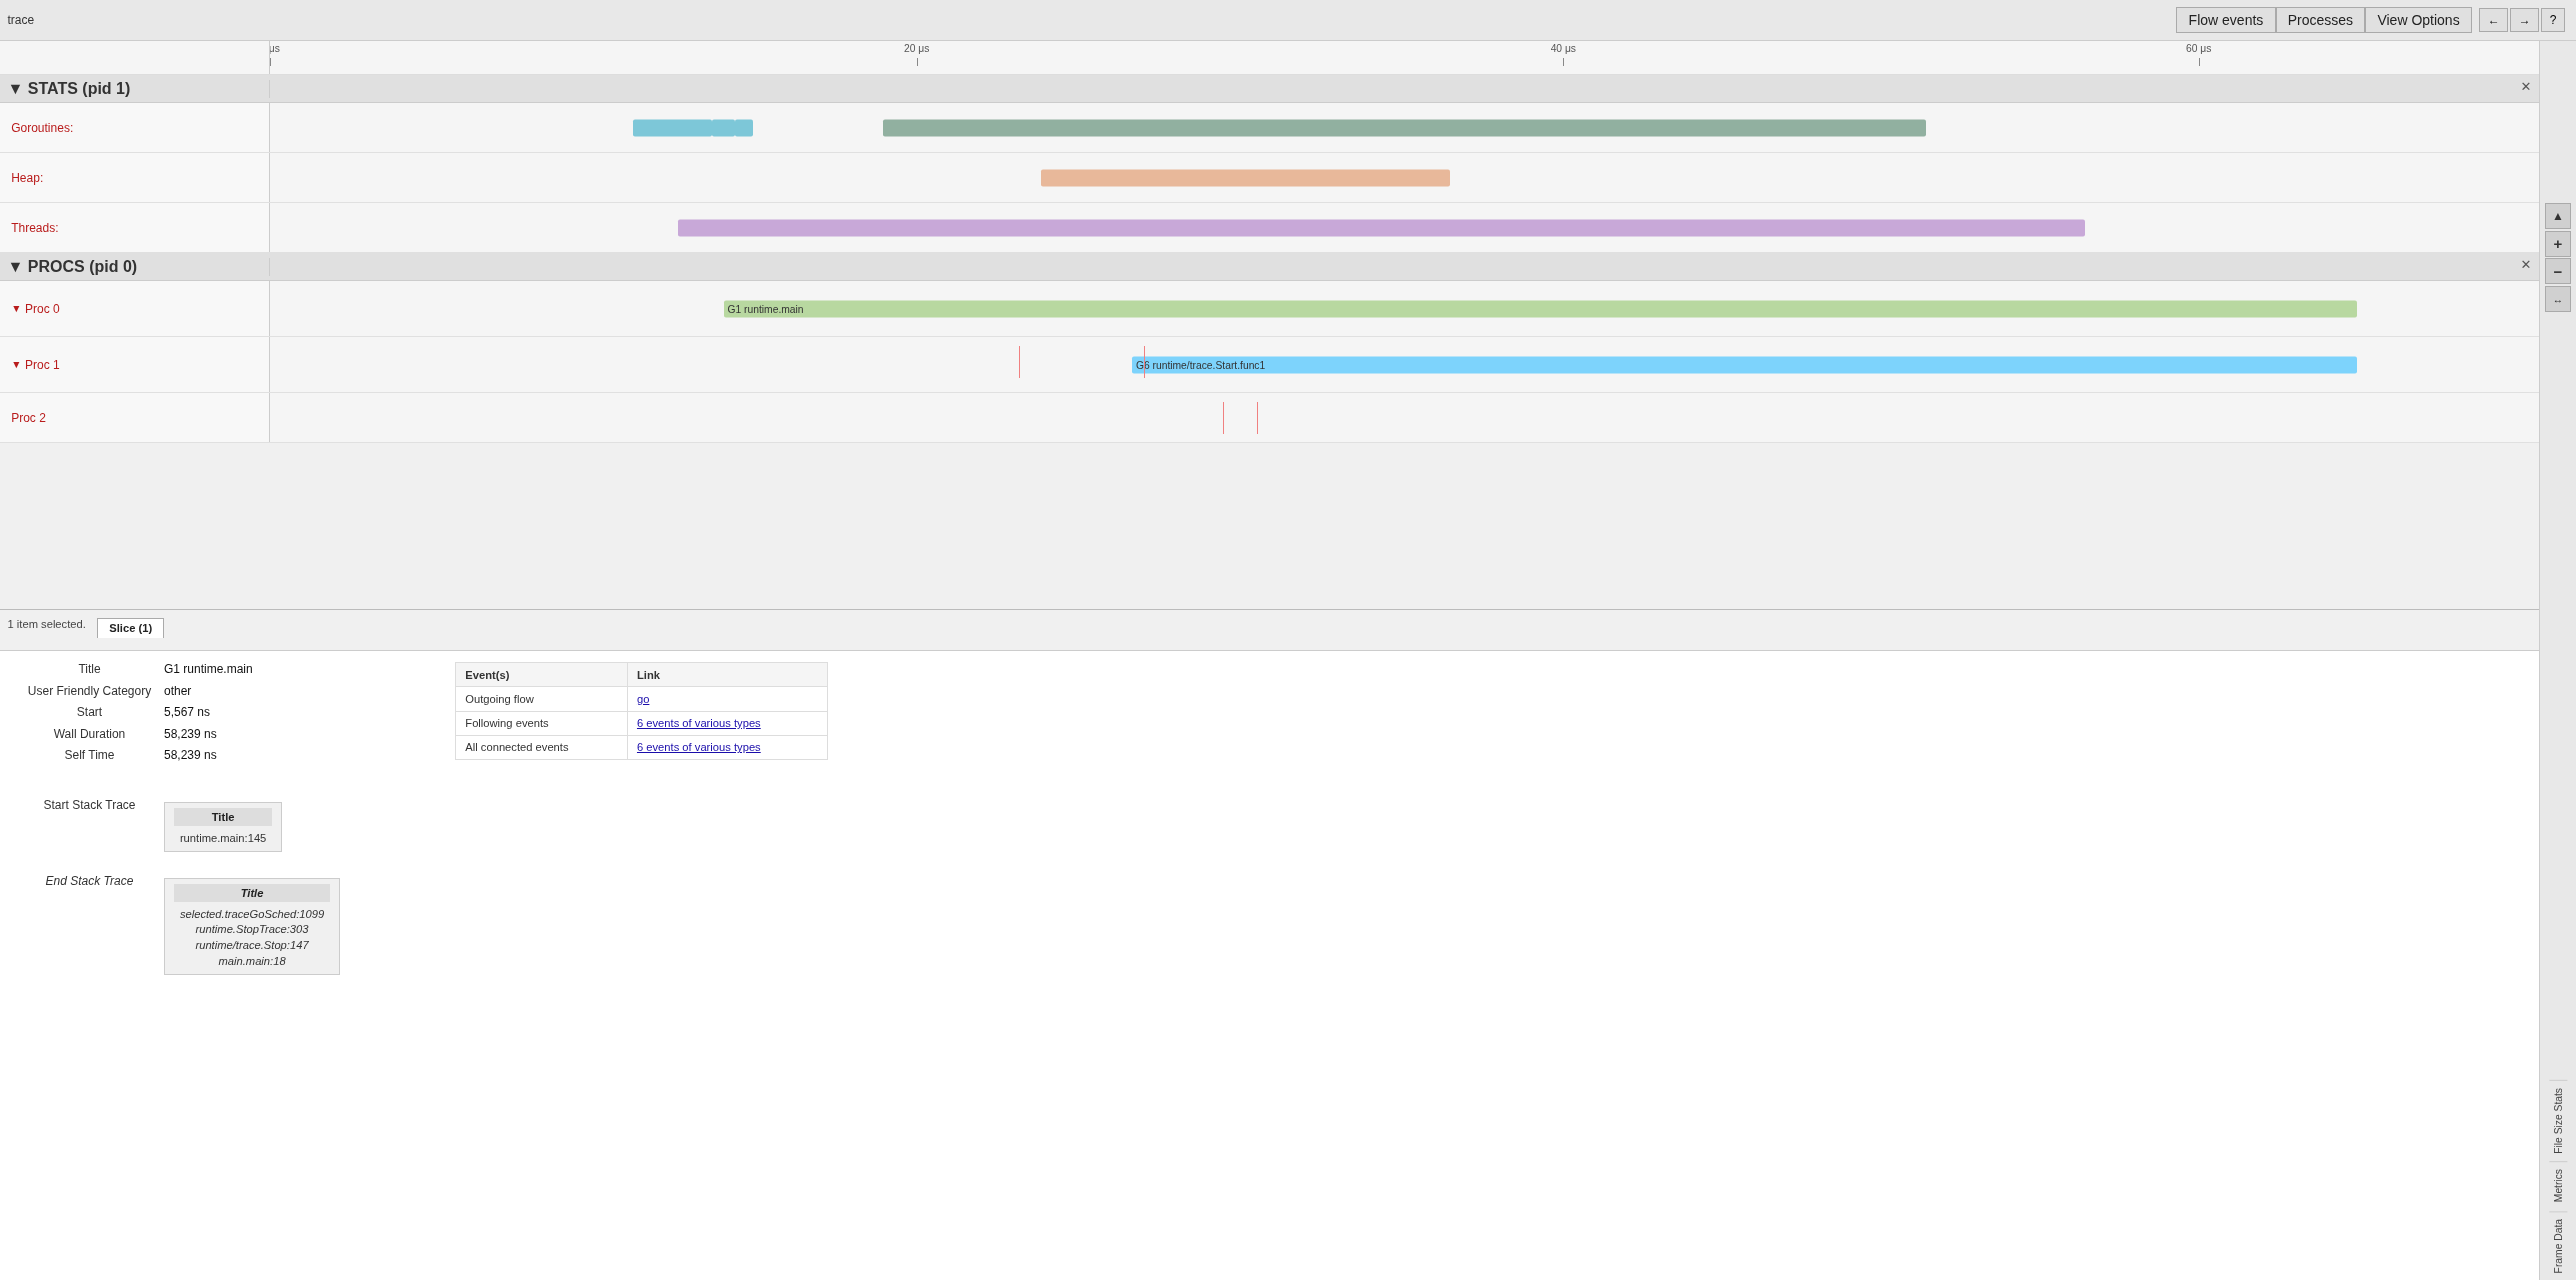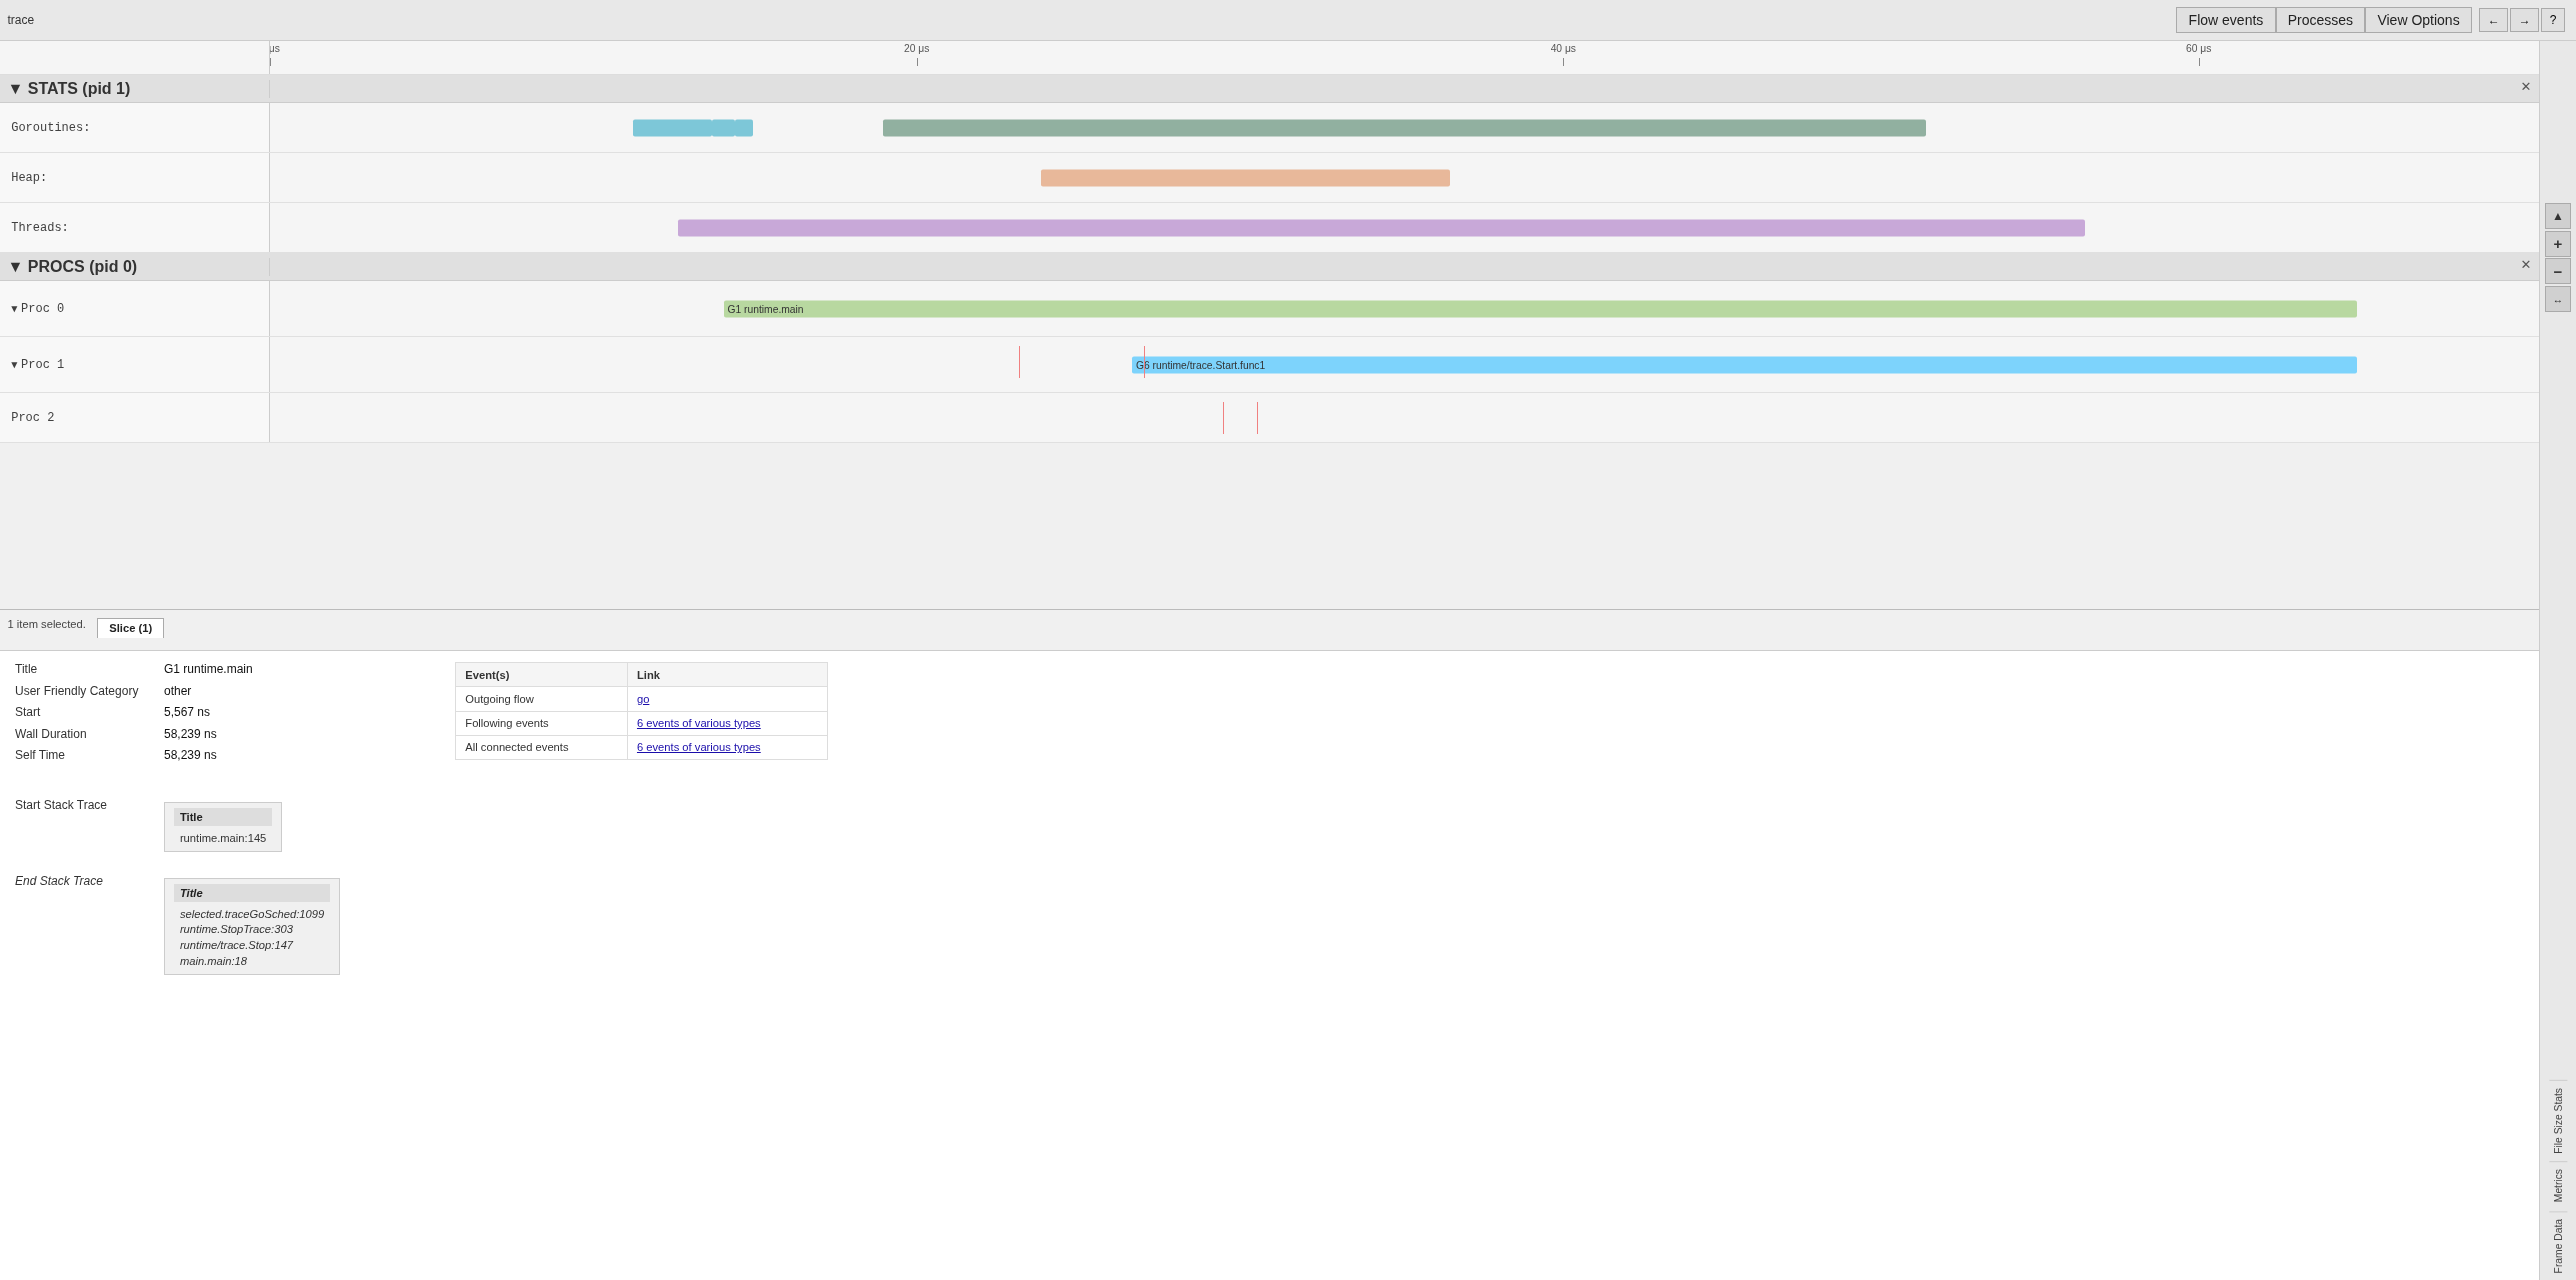--- a/index.html
+++ b/index.html
@@ -152,24 +152,23 @@
       border-bottom: 0.9px solid #e0e0e0;
       background: #fafafa;
     }
     .trace-row-label {
       width: 270px;
       min-width: 270px;
       display: flex;
       align-items: center;
       padding-left: 11.2px;
       font-size: 12px;
-      color: #404040;
+      color: #b91c1c;
       border-right: 0.9px solid #ccc;
       background: #f8f8f8;
-      font-family: Liberation Mono, monospace;
     }
     .trace-row-label .arrow {
       margin-right: 3.7px;
       font-size: 10.3px;
     }
     .trace-row-timeline {
       flex: 1;
       position: relative;
       background: #f5f5f5;
       overflow: hidden;
@@ -280,20 +279,21 @@
     }
 
     .bottom-content {
       display: flex;
       padding: 11.2px 15px;
       gap: 30px;
     }
 
     .detail-table {
       min-width: 410px;
+      text-align: center;
     }
     .detail-row {
       display: flex;
       margin-bottom: 7.5px;
       align-items: flex-start;
     }
     .detail-label {
       width: 149px;
       min-width: 149px;
       font-size: 12px;

